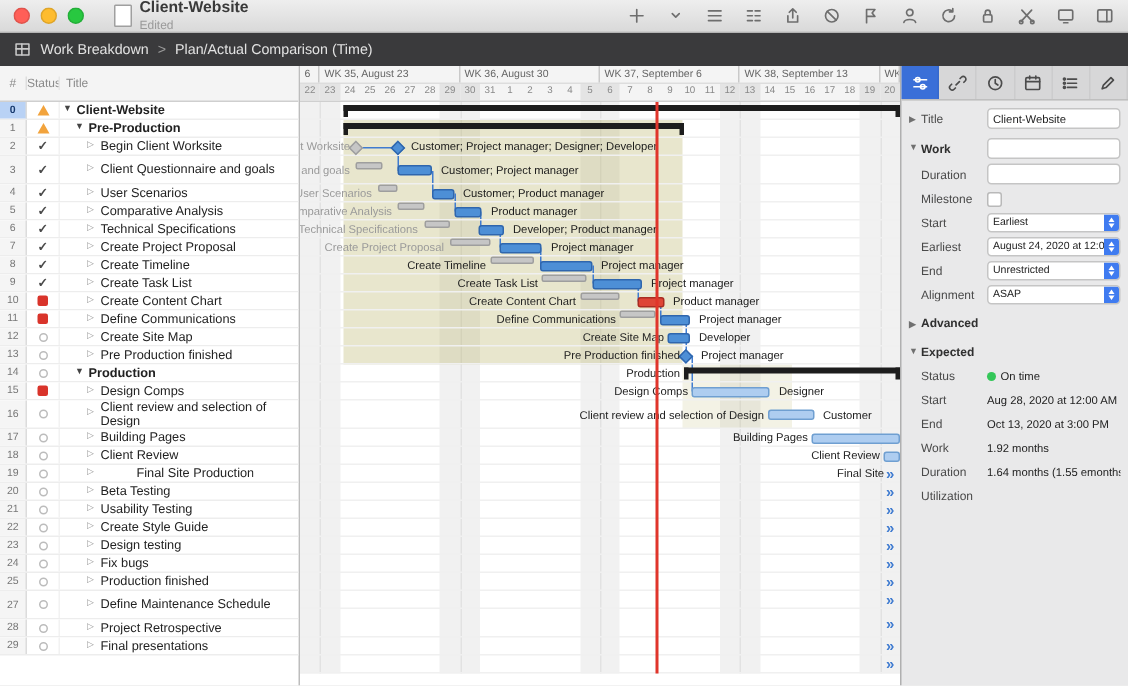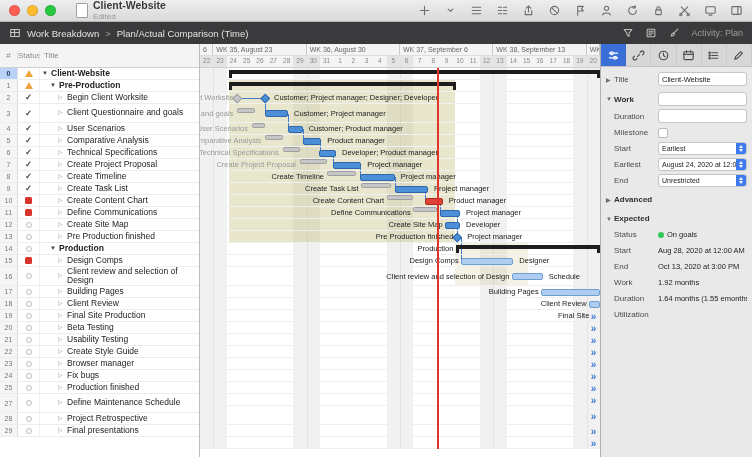--- a/index.html
+++ b/index.html
@@ -198,41 +198,20 @@
   <div class="navbar">
     <span class="nav-left-icon" id="nav-left-icon">
         <svg width="12" height="12" viewBox="0 0 14 14" fill="none" stroke="currentColor" stroke-width="1.2" stroke-linecap="round" stroke-linejoin="round">
           <rect x="2" y="2.8" width="10" height="8.4"></rect>
           <path d="M2 6.5h10M6.5 2.8v8.4"></path>
         </svg>
       </span>
     <span class="crumb">Work Breakdown</span>
     <span class="crumb-sep">&gt;</span>
     <span class="crumb">Plan/Actual Comparison (Time)</span>
-    <div class="nav-right">
-      <span id="nav-right-icons" style="display:flex;gap:11px">
-          <span>
-            <svg width="12" height="12" viewBox="0 0 14 14" fill="none" stroke="currentColor" stroke-width="1.2" stroke-linecap="round" stroke-linejoin="round">
-              <path d="M2.5 3h9L8.2 7v4L5.8 9.2V7z"></path>
-            </svg>
-          </span>
-          <span>
-            <svg width="12" height="12" viewBox="0 0 14 14" fill="none" stroke="currentColor" stroke-width="1.2" stroke-linecap="round" stroke-linejoin="round">
-              <rect x="2.5" y="2.5" width="9" height="9" rx="1"></rect>
-              <path d="M4.5 5h5M4.5 7h5M4.5 9h3"></path>
-            </svg>
-          </span>
-          <span>
-            <svg width="12" height="12" viewBox="0 0 14 14" fill="none" stroke="currentColor" stroke-width="1.2" stroke-linecap="round" stroke-linejoin="round">
-              <path d="M11.5 2.5L6.5 7.5M6.8 7.2c-1.2-.4-2.6.6-3 3.2 2.4.2 3.8-.8 3.4-2.8z"></path>
-            </svg>
-          </span>
-        </span>
-      <span class="activity">Activity: Plan</span>
-    </div>
   </div>
 
   <div class="main">
 
     <div class="tablepane">
       <div class="thead">
         <span class="h-num">#</span>
         <span class="h-status">Status</span>
         <span class="h-title">Title</span>
       </div>
@@ -425,21 +404,21 @@
             <div class="c-title" style="padding-left: 18px;">
               <span class="disc leaf">▷</span>
               <span class="txt">Client Review</span>
             </div>
           </div>
           <div class="trow" style="height: 12px;">
             <div class="c-num">19</div>
             <div class="c-stat">
               <span class="st-open"></span>
             </div>
-            <div class="c-title" style="padding-left: 18px;">
+            <div class="c-title" style="padding-left: 18px; gap: 24px;">
               <span class="disc leaf">▷</span>
               <span class="txt">Final Site Production</span>
             </div>
           </div>
           <div class="trow" style="height: 12px;">
             <div class="c-num">20</div>
             <div class="c-stat">
               <span class="st-open"></span>
             </div>
             <div class="c-title" style="padding-left: 18px;">
@@ -467,21 +446,21 @@
               <span class="txt">Create Style Guide</span>
             </div>
           </div>
           <div class="trow" style="height: 12px;">
             <div class="c-num">23</div>
             <div class="c-stat">
               <span class="st-open"></span>
             </div>
             <div class="c-title" style="padding-left: 18px;">
               <span class="disc leaf">▷</span>
-              <span class="txt">Browser manager</span>
+              <span class="txt">Design testing</span>
             </div>
           </div>
           <div class="trow" style="height: 12px; justify-content: space-between;">
             <div class="c-num">24</div>
             <div class="c-stat">
               <span class="st-open"></span>
             </div>
             <div class="c-title" style="padding-left: 18px;">
               <span class="disc leaf">▷</span>
               <span class="txt">Fix bugs</span>
@@ -691,21 +670,21 @@
             </div>
           </div>
           <div class="grow" style="top: 187px; height: 12px;">
             <span class="g-label" style="right: 141.333px;">Design Comps</span>
             <div class="g-bar bar-light" style="left: 261.333px; width: 52px; top: 2.5px;"></div>
             <span class="g-rlabel" style="left: 319.333px;">Designer</span>
           </div>
           <div class="grow" style="top: 199px; height: 19px;">
             <span class="g-label" style="right: 90.6667px;">Client review and selection of Design</span>
             <div class="g-bar bar-light" style="left: 312px; width: 30.6667px; top: 6px;"></div>
-            <span class="g-rlabel" style="left: 348.667px;">Schedule</span>
+            <span class="g-rlabel" style="left: 348.667px;">Customer</span>
           </div>
           <div class="grow" style="top: 218px; height: 12px;">
             <span class="g-label" style="right: 61.3333px;">Building Pages</span>
             <div class="g-bar bar-light" style="left: 341.333px; width: 58.6667px; top: 2.5px;"></div>
           </div>
           <div class="grow" style="top: 230px; height: 12px;">
             <span class="g-label" style="right: 13.3333px;">Client Review</span>
             <div class="g-bar bar-light" style="left: 389.333px; width: 10.6667px; top: 2.5px;"></div>
           </div>
           <div class="grow" style="top: 242px; height: 12px;">
@@ -838,34 +817,44 @@
           <div class="insp-row">
             <span class="insp-disc"></span>
             <span class="insp-label">End</span>
             <div class="ctl">
               <div class="ctl-select">Unrestricted<div class="stepper">
                   <div class="up"></div>
                   <div class="dn"></div>
                 </div></div>
             </div>
           </div>
+          <div class="insp-row">
+            <span class="insp-disc"></span>
+            <span class="insp-label">Alignment</span>
+            <div class="ctl">
+              <div class="ctl-select">ASAP<div class="stepper">
+                  <div class="up"></div>
+                  <div class="dn"></div>
+                </div></div>
+            </div>
+          </div>
           <div class="insp-sec">
             <span class="insp-disc">▶</span>
             <span class="insp-label">Advanced</span>
           </div>
           <div class="insp-sec">
             <span class="insp-disc">▼</span>
             <span class="insp-label">Expected</span>
           </div>
           <div class="insp-row">
             <span class="insp-disc"></span>
             <span class="insp-label">Status</span>
             <div class="ctl">
               <span class="status-dot"></span>
-              <span class="ctl-text">On goals</span>
+              <span class="ctl-text">On time</span>
             </div>
           </div>
           <div class="insp-row">
             <span class="insp-disc"></span>
             <span class="insp-label">Start</span>
             <div class="ctl">
               <span class="ctl-text">Aug 28, 2020 at 12:00 AM</span>
             </div>
           </div>
           <div class="insp-row">

